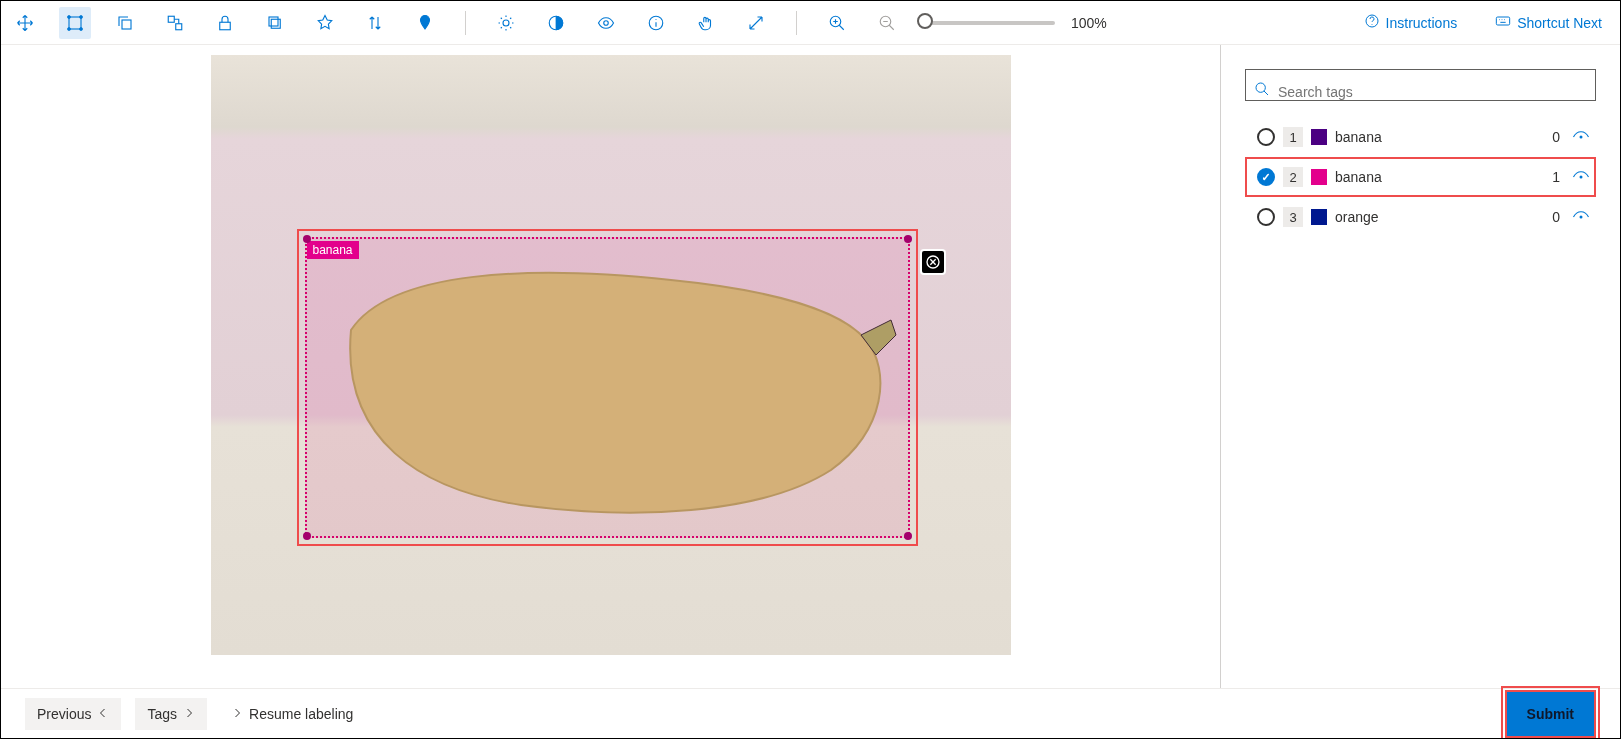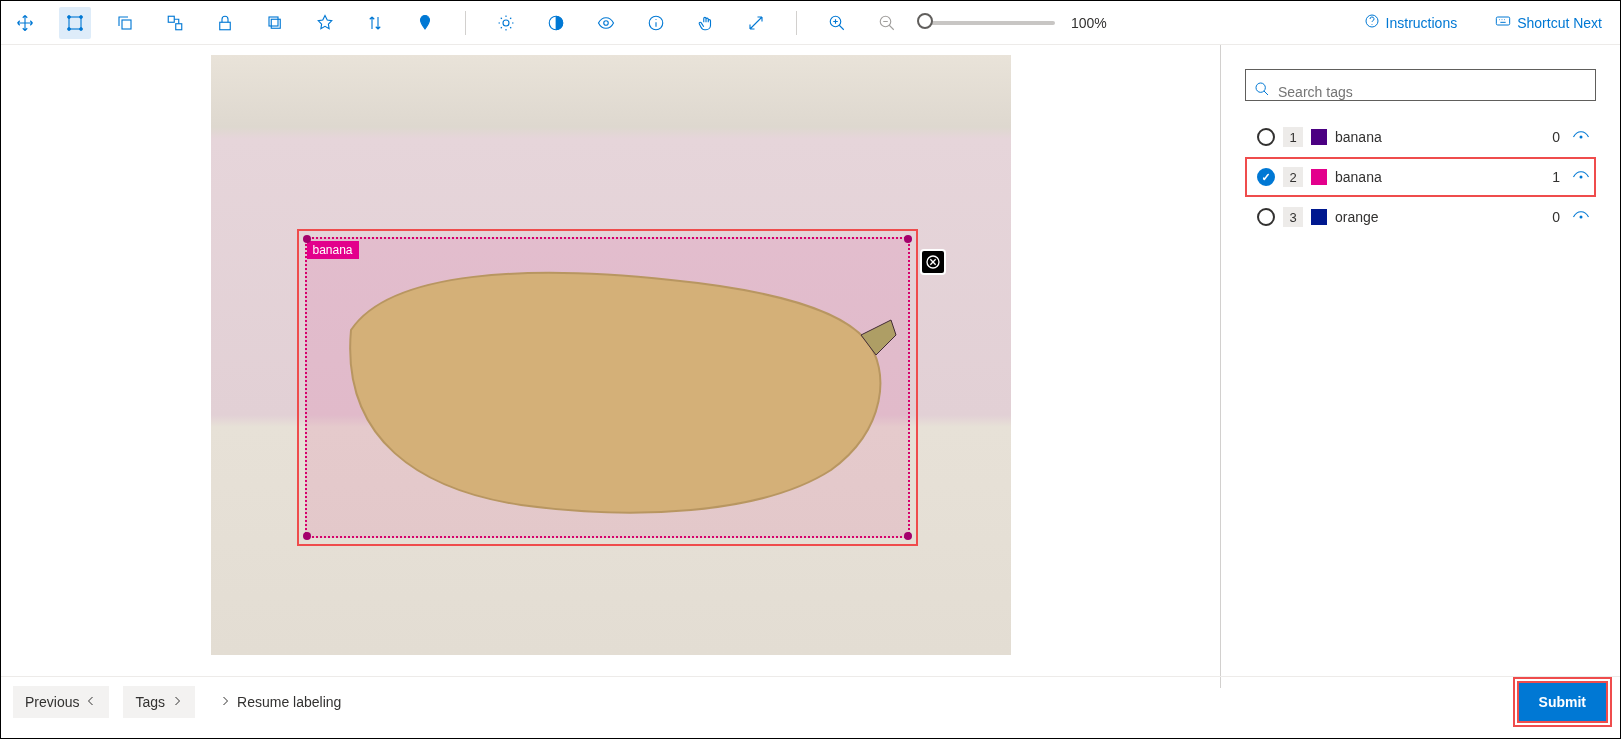--- a/index.html
+++ b/index.html
@@ -41,25 +41,25 @@
 .tag-radio { width: 18px; height: 18px; border: 2px solid #323130; border-radius: 50%; display: flex; align-items: center; justify-content: center; flex-shrink: 0; margin-left: 6px; }
 .tag-radio.checked { background: #0078d4; border-color: #0078d4; }
 .tag-radio.checked::after { content: "✓"; color: #fff; font-size: 11px; font-weight: bold; }
 .tag-num { width: 20px; height: 20px; background: #edebe9; display: flex; align-items: center; justify-content: center; font-size: 13px; }
 .tag-swatch { width: 16px; height: 16px; }
 .tag-name { flex: 1; }
 .tag-count { font-size: 14px; color: #323130; margin-right: 4px;}
 .eye-icon { color: #0078d4; display: flex; align-items: center; }
 
 
-.footer { position: absolute; bottom: 12px; left: 0; right: 0; height: 50px; border-top: 1px solid #edebe9; display: flex; align-items: center; padding: 0 12px; gap: 14px; }
+.footer { position: absolute; bottom: 0; left: 0; right: 0; height: 50px; border-top: 1px solid #edebe9; display: flex; align-items: center; padding: 0 24px; gap: 14px; }
 .footer-btn { height: 32px; padding: 0 12px; background: #f3f2f1; display: flex; align-items: center; gap: 6px; font-size: 14px; cursor: pointer; }
 .footer-link { display: flex; align-items: center; gap: 6px; font-size: 14px; padding: 0 10px; cursor: pointer; }
 .footer-spacer { flex: 1; }
-.submit-btn { height: 42px; padding: 0 20px; background: #0078d4; color: #ffffff; border: 2px solid #ef4c4c; outline: 2px solid #ef4c4c; outline-offset: 2px; font-size: 14px; font-weight: 600; cursor: pointer; display: flex; align-items: center; }
+.submit-btn { height: 48px; padding: 0 20px; background: #0078d4; color: #0f172a; border: 2px solid #ef4c4c; outline: 2px solid #ef4c4c; outline-offset: 2px; font-size: 14px; font-weight: 600; cursor: pointer; display: flex; align-items: center; }
 svg { stroke: currentColor; fill: none; }
 </style>
 </head>
 <body>
 
 <div class="toolbar">
   <div class="tool-btn">
       <svg viewBox="0 0 24 24">
         <path d="M12 2v20M2 12h20M12 2l-3 3M12 2l3 3M12 22l-3-3M12 22l3-3M2 12l3-3M2 12l3 3M22 12l-3-3M22 12l-3 3" stroke-width="1.5"></path>
       </svg>

